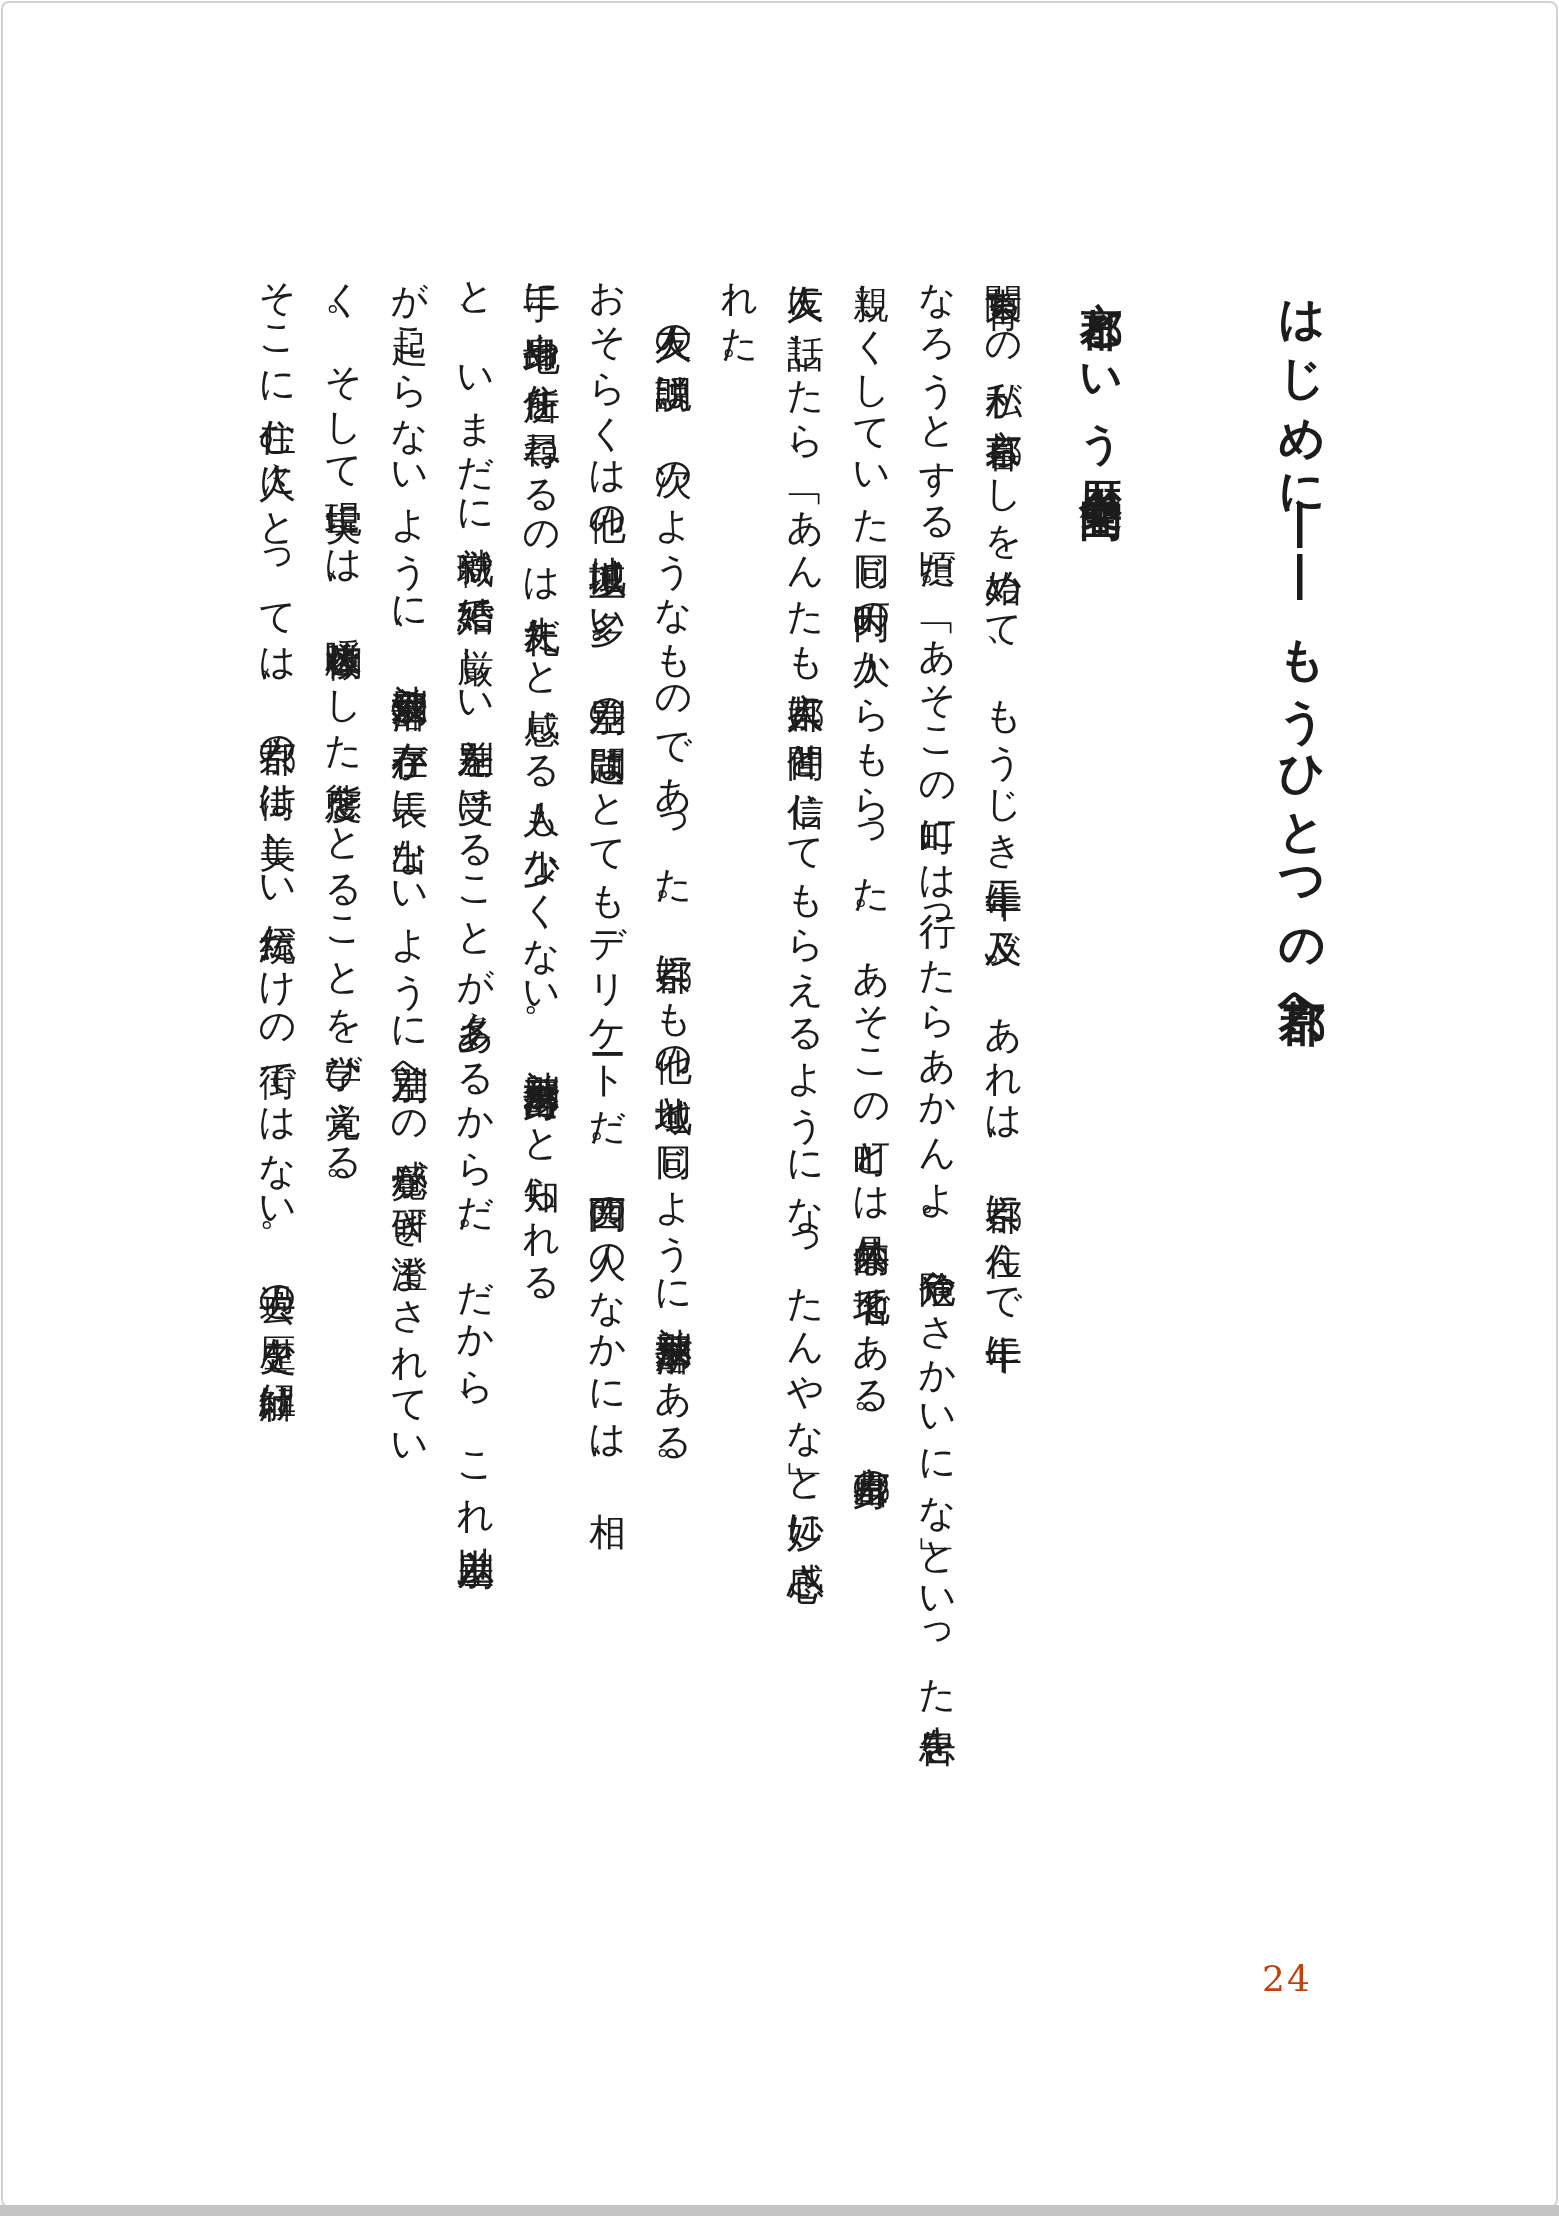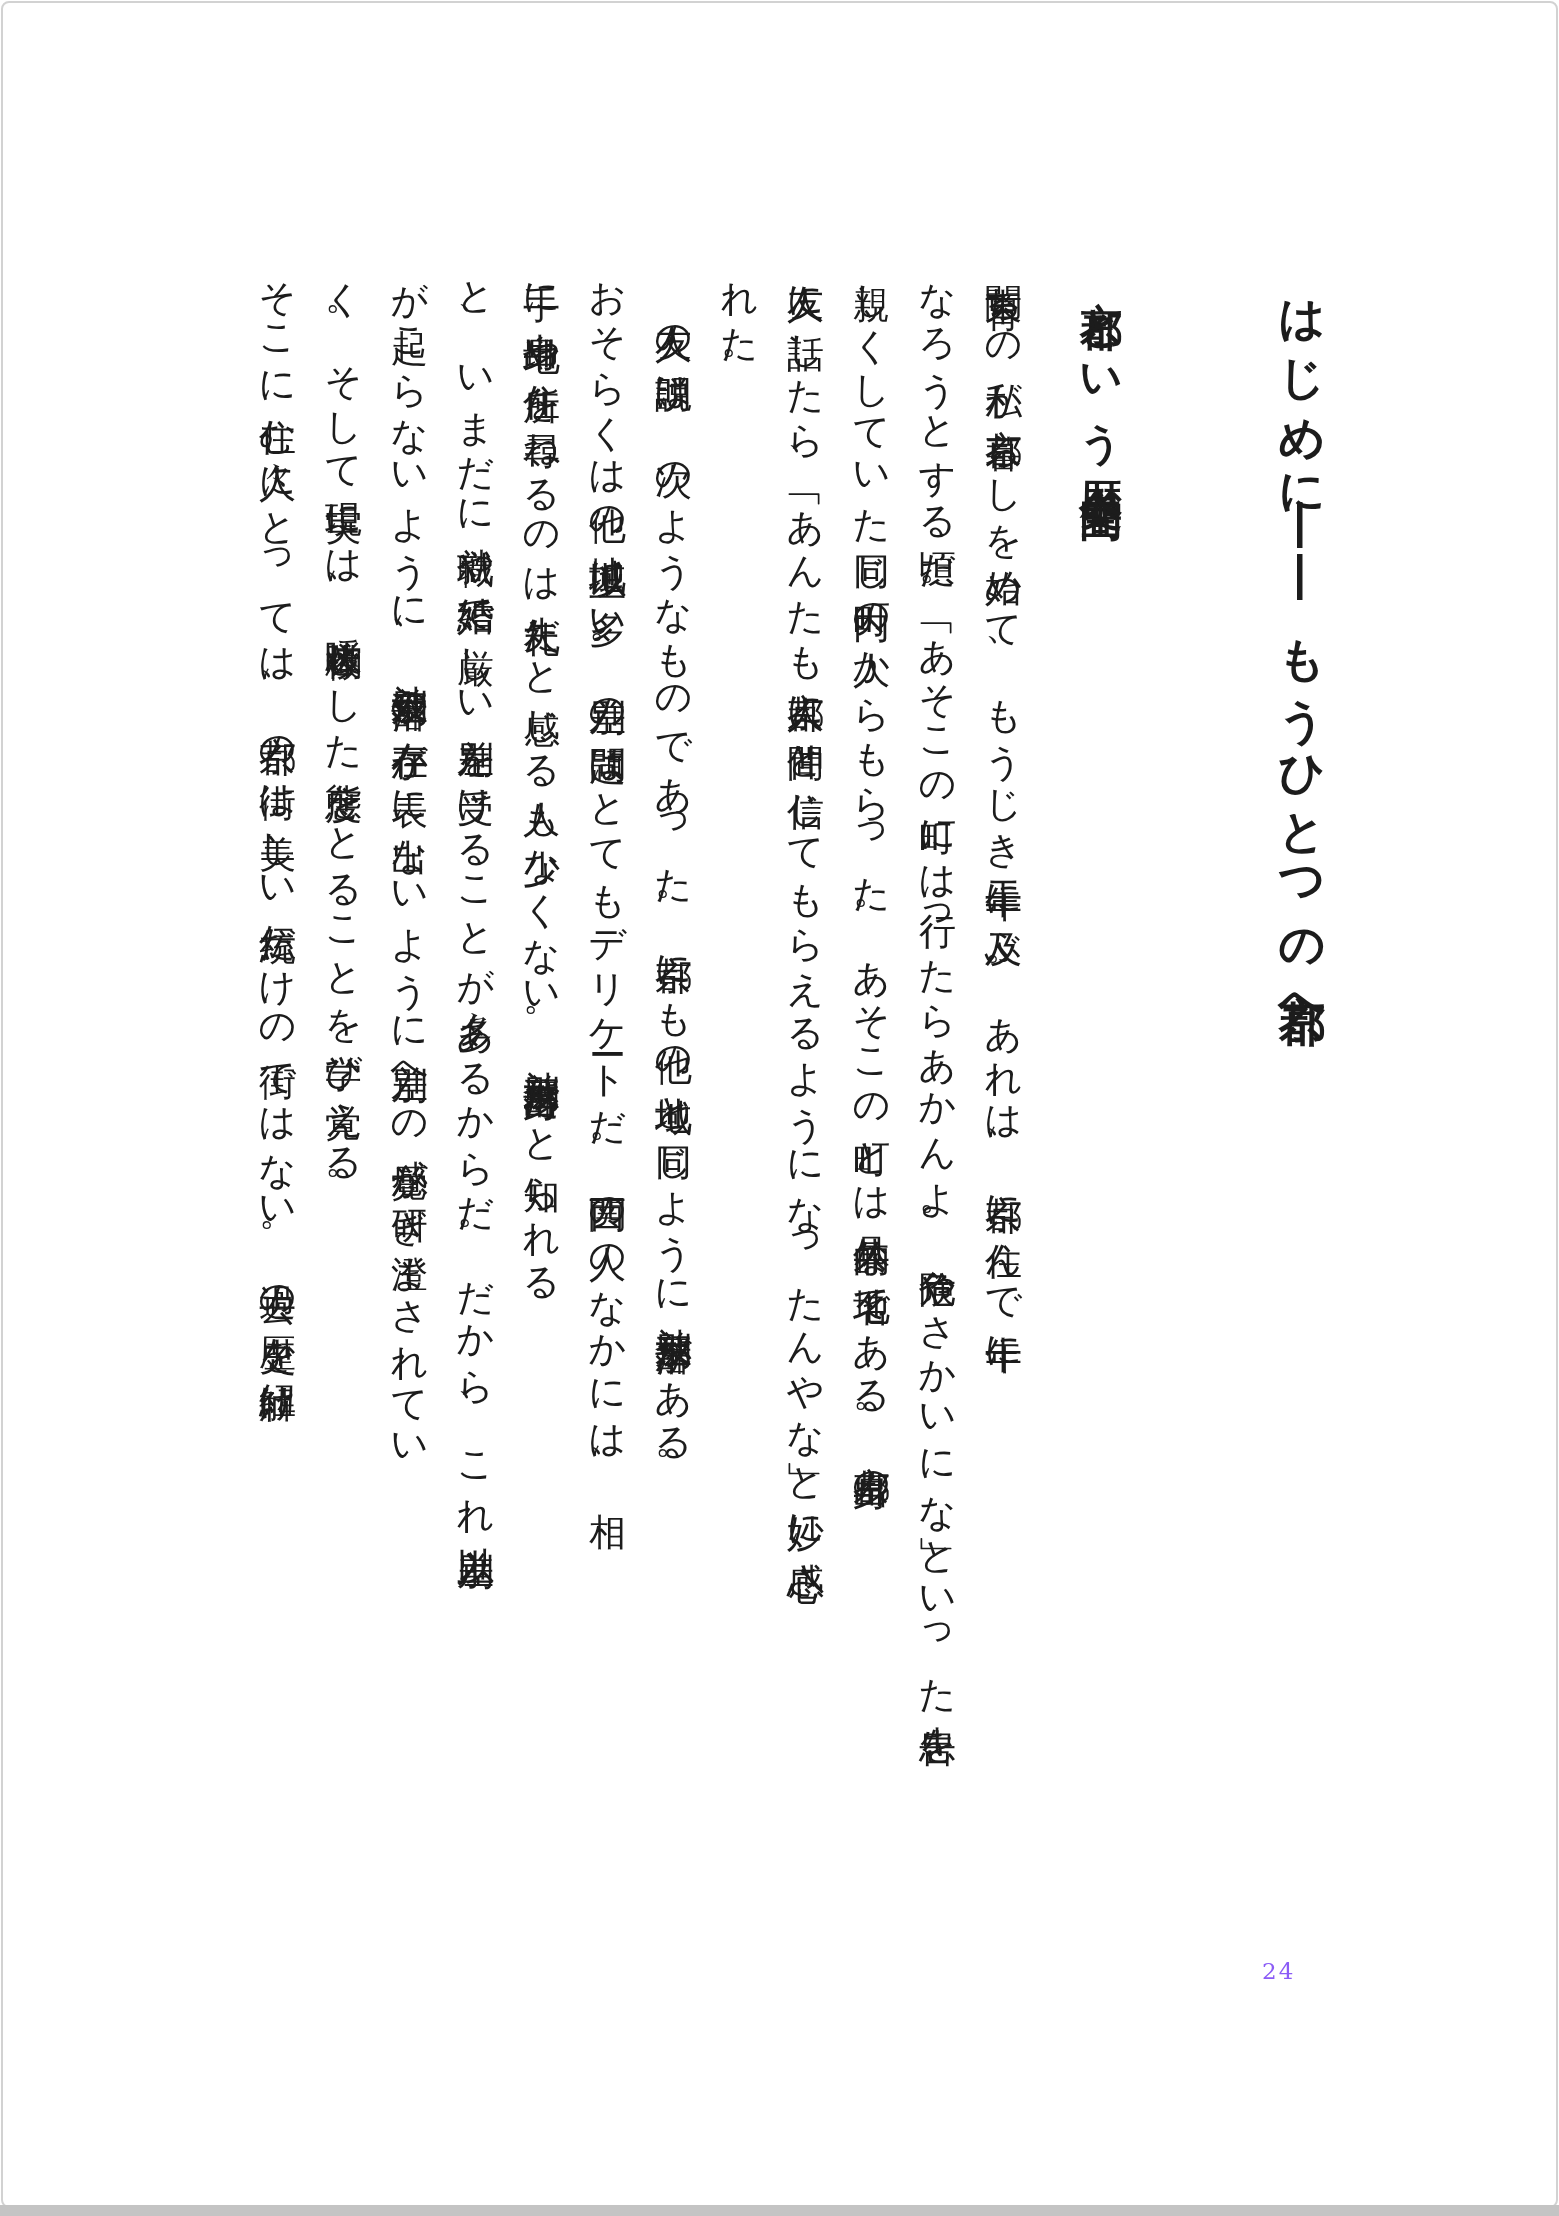--- a/index.html
+++ b/index.html
@@ -71,23 +71,23 @@
   .c7  { left: 582px; }
   .c8  { left: 516px; }
   .c9  { left: 450px; }
   .c10 { left: 384px; }
   .c11 { left: 318px; }
   .c12 { left: 252px; }
   .page-number {
     position: absolute;
     left: 1262px;
     top: 1958px;
-    font-size: 23px;
+    font-size: 36px;
     letter-spacing: 2px;
-    color: #8b5cf6;
+    color: #c2410c;
   }
 </style>
 </head>
 <body>
 
 <div class="page">
 
   <div class="page-border"></div>
 
   <div class="vtext chapter-title">はじめに――もうひとつの京都へ</div>

